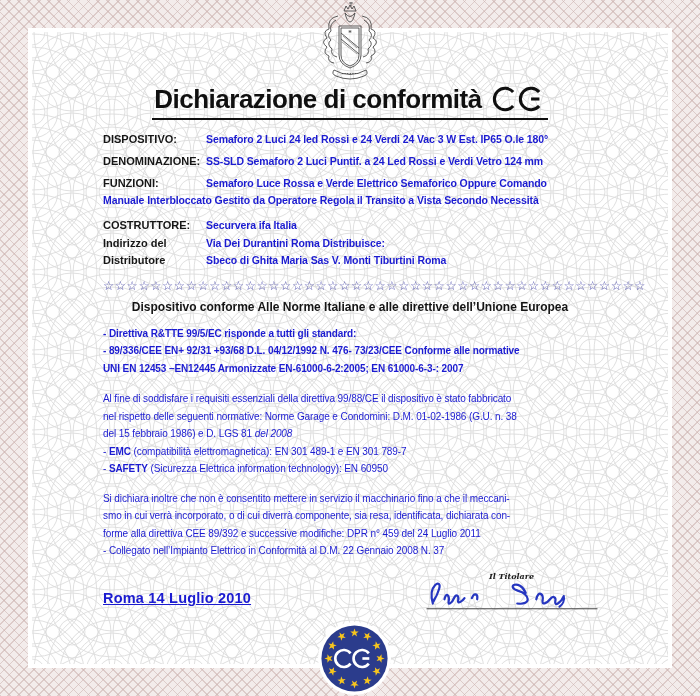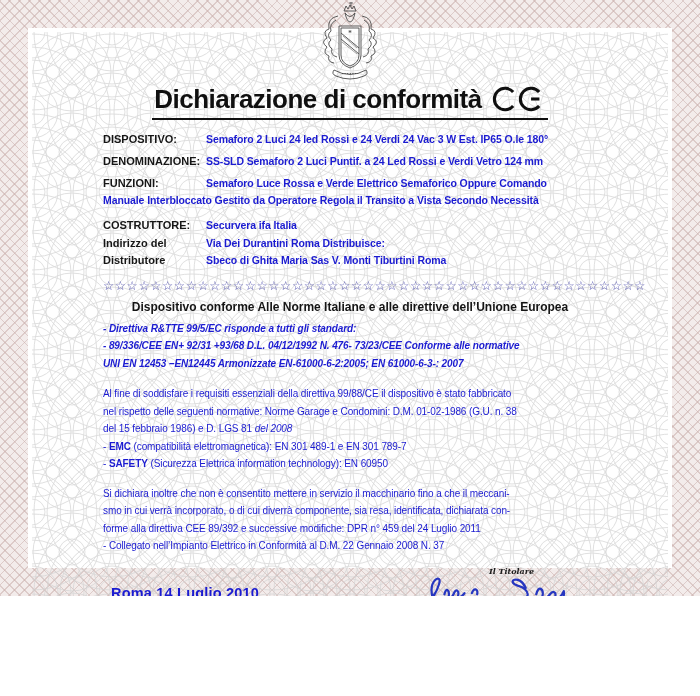--- a/index.html
+++ b/index.html
@@ -1,17 +1,17 @@
 <!DOCTYPE html>
 <html><head>
 <meta charset="utf-8">
 <style>
   html,body{margin:0;padding:0;background:#ffffff;}
   .cert{
-    position:relative;width:700px;height:596px;overflow:hidden;
+    position:relative;width:700px;height:696px;overflow:hidden;
     font-family:"Liberation Sans",sans-serif;color:#141414;
     background:
       repeating-linear-gradient(45deg, rgba(203,177,174,.55) 0 1.2px, transparent 1.2px 7px),
       repeating-linear-gradient(135deg, rgba(203,177,174,.55) 0 1.2px, transparent 1.2px 7px),
       #f3eceb;
   }
   .inner{position:absolute;left:28px;top:28px;right:28px;bottom:28px;background:#ffffff;}
   .guilloche{position:absolute;left:4px;top:4px;}
   .content{position:absolute;left:0;top:0;right:0;bottom:0;padding:0 75px;}
 
@@ -27,27 +27,27 @@
   .cgroup{margin-top:9px;}
   .cgroup .frow{margin-top:0;line-height:17.5px;}
 
   .stars{margin-top:9px;color:#5151ae;font-size:12.5px;letter-spacing:0.6px;white-space:nowrap;line-height:14px;}
   .conf{margin-top:7px;text-align:center;font-weight:bold;font-size:12px;color:#141414;}
 
   .blue{color:#1b1bd1;}
   .pre{white-space:pre-line;}
   .b{font-weight:bold;}
   .i{font-style:italic;}
-  .dir{margin-top:6px;font-weight:bold;font-size:10px;line-height:17.5px;letter-spacing:-0.1px;font-style:italic;}
+  .dir{margin-top:11px;font-weight:bold;font-size:10px;line-height:17.5px;letter-spacing:-0.1px;}
   .fab{margin-top:13px;font-size:10px;line-height:17.5px;letter-spacing:-0.1px;}
   .mach{margin-top:12px;font-size:10px;line-height:17.5px;letter-spacing:-0.1px;}
   .stline{font-size:10px;line-height:17.5px;letter-spacing:-0.1px;}
 
   .footer{position:relative;margin-top:12px;height:80px;}
-  .date{position:absolute;left:8px;top:18px;color:#1b1bd1;font-weight:bold;font-size:14.5px;text-decoration:underline;letter-spacing:0.2px;}
+  .date{position:absolute;left:0;top:18px;color:#1b1bd1;font-weight:bold;font-size:14.5px;text-decoration:underline;letter-spacing:0.2px;}
   .sig{position:absolute;right:-12px;top:0;width:195px;text-align:center;}
   .signame{font-family:"DejaVu Serif",serif;font-style:italic;font-weight:bold;font-size:12px;color:#1c1c1c;white-space:nowrap;line-height:13px;}
   .sigrole{font-family:"DejaVu Serif",serif;font-style:italic;font-weight:bold;font-size:8px;color:#1c1c1c;line-height:9px;}
   .scrawl{display:block;margin:-6px auto 0;width:180px;height:38px;}
 
   .crest{position:absolute;left:300px;top:2px;width:100px;height:84px;}
   .emblem{position:absolute;left:317px;top:621px;width:75px;height:75px;}
 </style>
 </head>
 <body>

